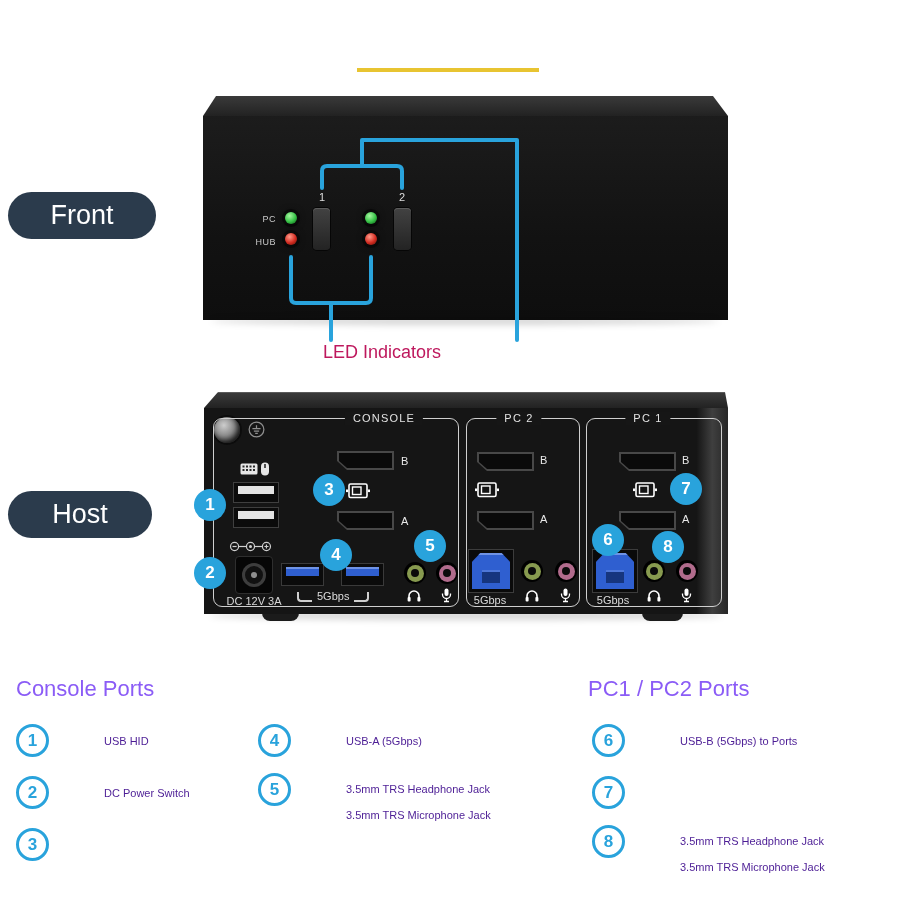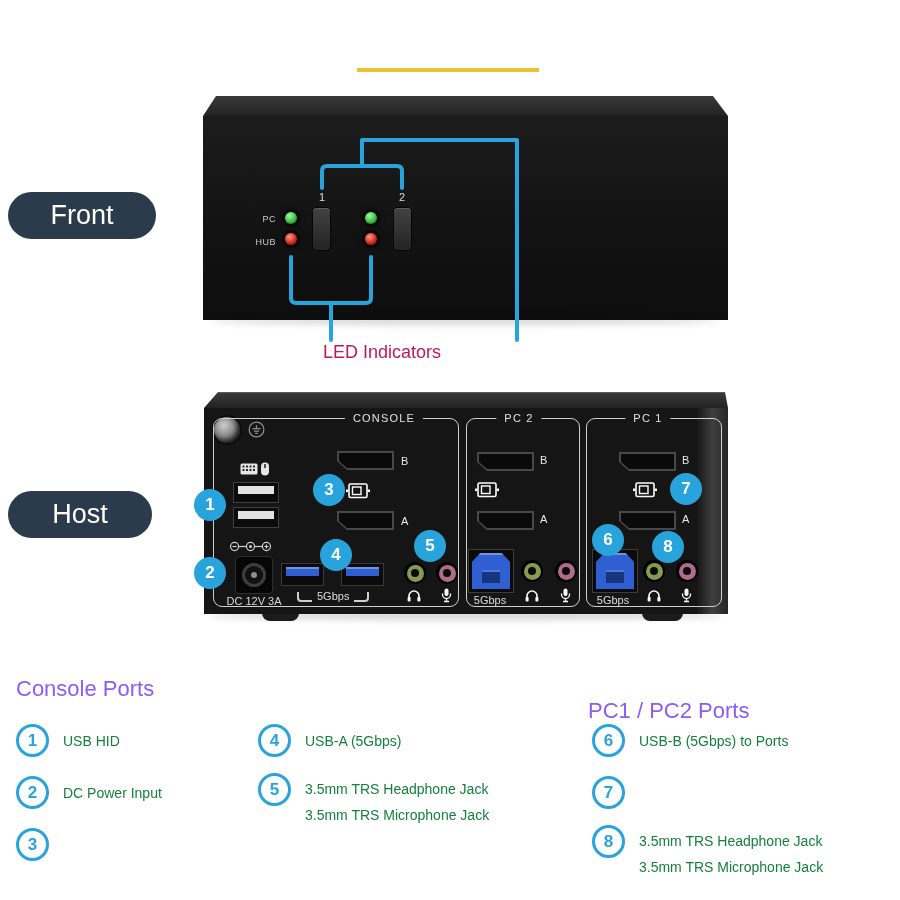--- a/index.html
+++ b/index.html
@@ -97,21 +97,21 @@
          color:#fff;font-size:17px;font-weight:bold;display:flex;align-items:center;justify-content:center;}
 
   
   .lheading{position:absolute;font-size:22px;color:#8b5cf6;font-weight:500;text-align:center;}
   .li{position:absolute;display:flex;gap:14px;align-items:center;}
   .li.two{align-items:flex-start;}
   .lnum{width:33px;height:33px;border-radius:50%;border:3px solid #29a3dc;box-sizing:border-box;
         color:#29a3dc;font-weight:bold;font-size:17px;display:flex;align-items:center;justify-content:center;
         background:#fff;flex:0 0 auto;}
   .li.two .lnum{margin-top:-3px;}
-  .ltxt{font-size:14px;color:#15803d;line-height:26px;}
+  .ltxt{font-size:11px;color:#4c1d95;line-height:26px;margin-left:41px;}
   .ltxt .l2{display:block;}
 </style>
 </head>
 <body>
 
 <div class="page">
 
   <div class="title-underline"></div>
 
   <div class="pill front">
@@ -324,29 +324,29 @@
   <div class="badge" style="left:194px;top:489px;">1</div>
   <div class="badge" style="left:194px;top:557px;">2</div>
   <div class="badge" style="left:313px;top:474px;">3</div>
   <div class="badge" style="left:320px;top:539px;">4</div>
   <div class="badge" style="left:414px;top:530px;">5</div>
   <div class="badge" style="left:592px;top:524px;">6</div>
   <div class="badge" style="left:670px;top:473px;">7</div>
   <div class="badge" style="left:652px;top:531px;">8</div>
 
   <div class="lheading" style="left:16px;top:676px;">Console Ports</div>
-  <div class="lheading" style="left:588px;top:676px;margin-top:22px;">PC1 / PC2 Ports</div>
+  <div class="lheading" style="left:588px;top:676px;">PC1 / PC2 Ports</div>
 
   <div class="li" style="left:16px;top:724px;">
     <span class="lnum">1</span>
     <span class="ltxt"><span class="l1">USB HID</span></span>
   </div>
   <div class="li" style="left:16px;top:776px;">
     <span class="lnum">2</span>
-    <span class="ltxt"><span class="l1">DC Power Input</span></span>
+    <span class="ltxt"><span class="l1">DC Power Switch</span></span>
   </div>
   <div class="li" style="left:16px;top:828px;">
     <span class="lnum">3</span>
   </div>
   <div class="li" style="left:258px;top:724px;">
     <span class="lnum">4</span>
     <span class="ltxt"><span class="l1">USB-A (5Gbps)</span></span>
   </div>
   <div class="li two" style="left:258px;top:776px;">
     <span class="lnum">5</span>

